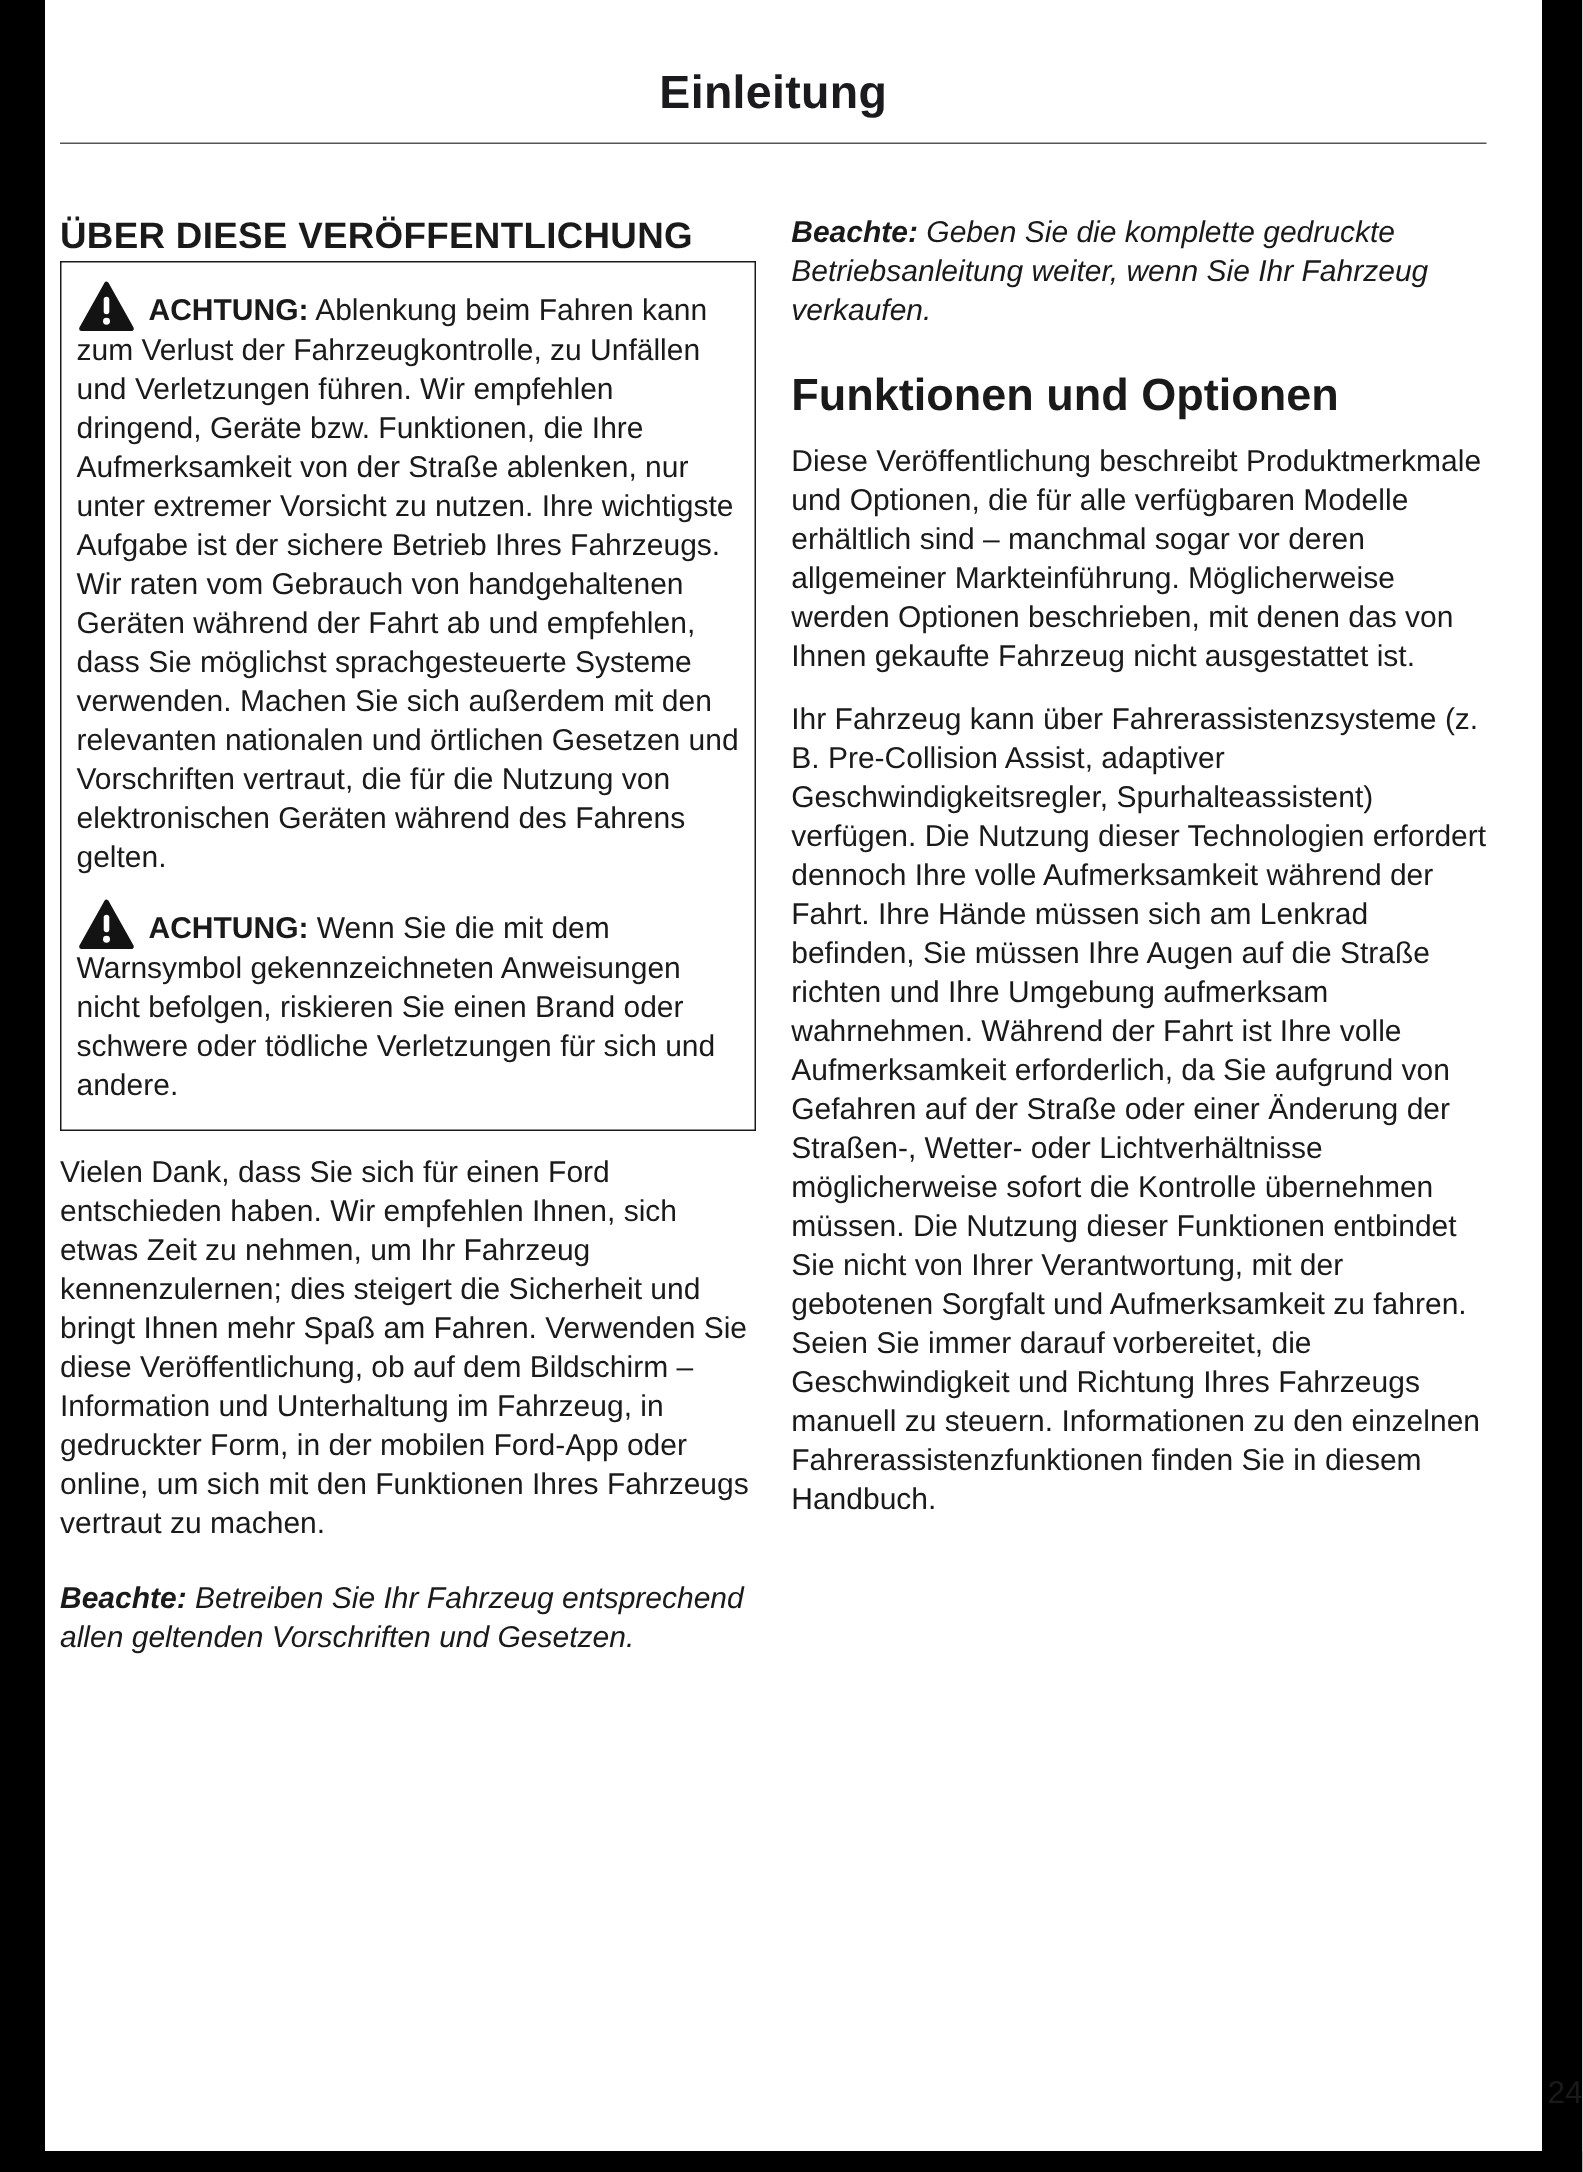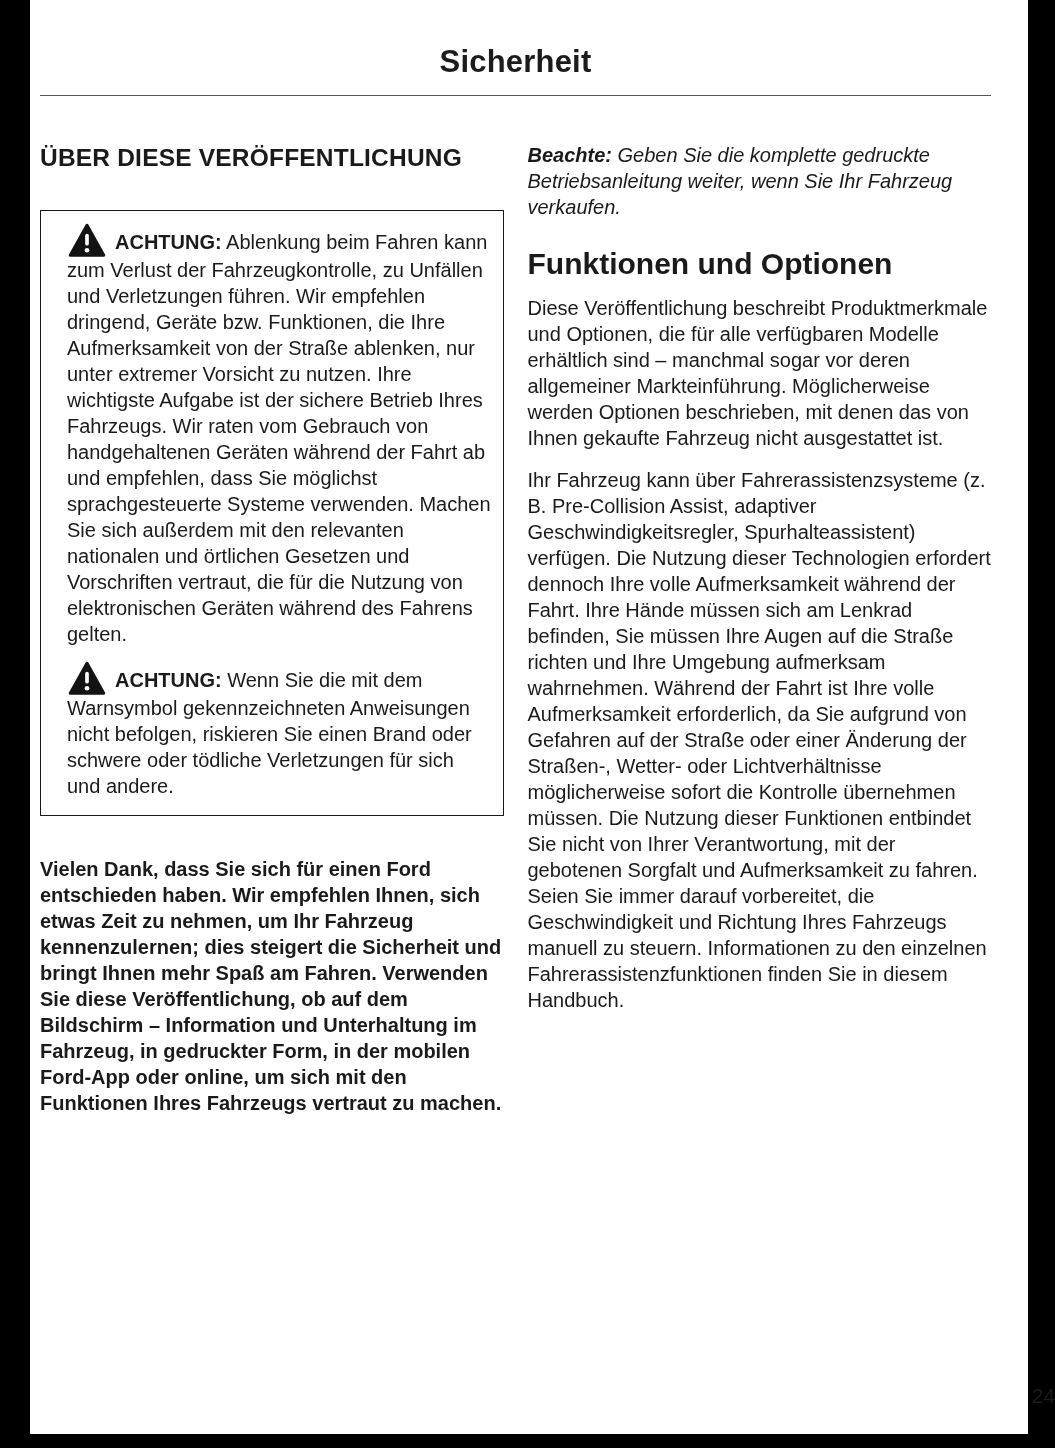--- a/index.html
+++ b/index.html
@@ -61,36 +61,35 @@
     line-height: 27px;
     font-weight: bold;
   }
   p.body, p.warning, p.note {
     margin: 0;
     font-size: 20px;
     line-height: 26px;
   }
   p.body { margin-top: 0; }
   .warning-box {
-    margin-top: 36px;
     border: 1.5px solid #1a1a1a;
-    padding: 12px 10px 16px 26px;
+    padding: 12px 10px 16px 10px;
   }
   p.warning + p.warning { margin-top: 14px; }
   .warn-icon {
     display: inline-block;
     width: 40px;
     height: 34px;
     margin-right: 8px;
     vertical-align: -8px;
   }
   .warn-icon svg { display: block; width: 40px; height: 34px; }
   strong.warn-label { font-weight: bold; }
 
-  p.intro { margin-top: 40px; font-weight: bold; }
+  p.intro { margin-top: 15px; }
   p.note { margin-top: 24px; font-style: italic; }
   p.note .note-label { font-weight: bold; }
   .col.right p.note { margin-top: 0; }
   .col.right p.body { margin-top: 16px; }
 
   footer {
     position: absolute;
     left: 0;
     bottom: 40px;
     width: 100%;
@@ -106,21 +105,21 @@
 
 <div class="page">
 
   <div class="edge edge-left"></div>
   <div class="edge edge-right"></div>
   <div class="edge edge-bottom"></div>
 
   <div class="content">
 
     <header>
-      <h1 class="doc-title">Sicherheit</h1>
+      <h1 class="doc-title">Einleitung</h1>
       <div class="rule"></div>
     </header>
 
     <main class="columns">
 
       <section class="col left">
 
         <h2 class="section-heading">ÜBER DIESE VERÖFFENTLICHUNG</h2>
 
         <div class="warning-box">
@@ -144,20 +143,24 @@
                 <circle cx="12" cy="17.6" r="1.5" fill="#ffffff"></circle>
               </svg>
             </span><strong class="warn-label">ACHTUNG:</strong>
             <span class="warn-text">Wenn Sie die mit dem Warnsymbol gekennzeichneten Anweisungen nicht befolgen, riskieren Sie einen Brand oder schwere oder tödliche Verletzungen für sich und andere.</span>
           </p>
 
         </div>
 
         <p class="body intro">Vielen Dank, dass Sie sich für einen Ford entschieden haben.  Wir empfehlen Ihnen, sich etwas Zeit zu nehmen, um Ihr Fahrzeug kennenzulernen; dies steigert die Sicherheit und bringt Ihnen mehr Spaß am Fahren.  Verwenden Sie diese Veröffentlichung, ob auf dem Bildschirm – Information und Unterhaltung im Fahrzeug, in gedruckter Form, in der mobilen Ford-App oder online, um sich mit den Funktionen Ihres Fahrzeugs vertraut zu machen.</p>
 
+        <p class="note">
+          <strong class="note-label">Beachte:</strong>
+          <span class="note-text">Betreiben Sie Ihr Fahrzeug entsprechend allen geltenden Vorschriften und Gesetzen.</span>
+        </p>
 
       </section>
 
       <section class="col right">
 
         <p class="note">
           <strong class="note-label">Beachte:</strong>
           <span class="note-text">Geben Sie die komplette gedruckte Betriebsanleitung weiter, wenn Sie Ihr Fahrzeug verkaufen.</span>
         </p>
 

